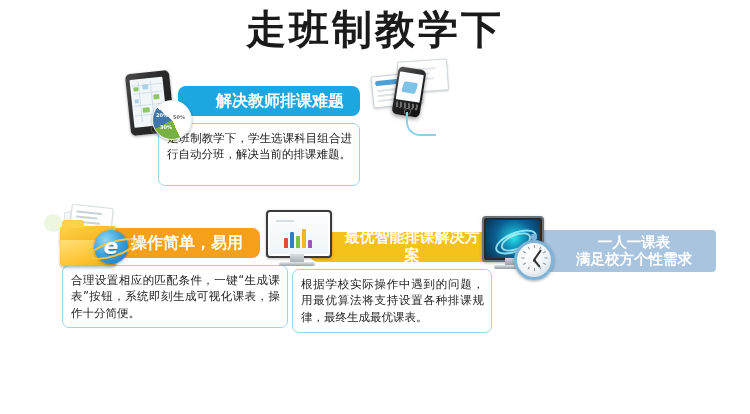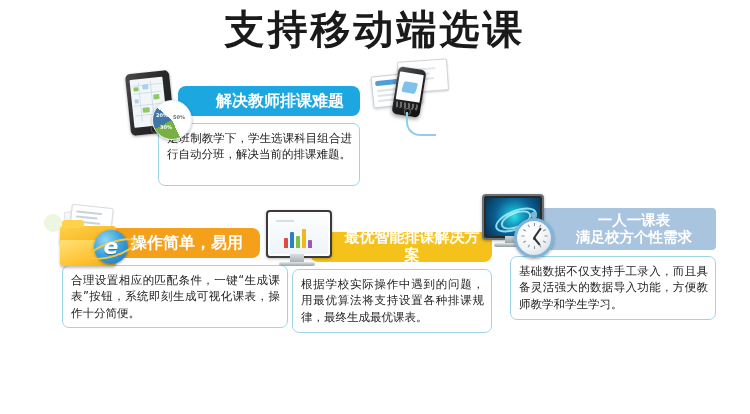--- a/index.html
+++ b/index.html
@@ -277,21 +277,21 @@
 
   
   .blob { position:absolute; border-radius:50%; z-index:0; }
 </style>
 </head>
 <body>
 
 <div class="blob" style="left:44px; top:214px; width:18px; height:18px; background:#ecf6e0;"></div>
 <div class="blob" style="left:58px; top:236px; width:12px; height:12px; background:#eef7ff;"></div>
 
-<div class="page-title">支持移动端选课</div>
+<div class="page-title">走班制教学下</div>
 
 <div class="card" style="left:128px; top:68px; width:232px; height:118px;">
 
   <div class="icon-art" style="left:0px; top:0px; width:70px; height:78px;">
     <div class="tablet">
       <div class="scr">
         <div class="ln" style="left:2px; top:6px; width:30px; height:1px;"></div>
         <div class="ln" style="left:2px; top:14px; width:28px; height:1px;"></div>
         <div class="ln" style="left:8px; top:3px; width:1px; height:40px;"></div>
         <div class="ln" style="left:20px; top:3px; width:1px; height:40px;"></div>
@@ -401,21 +401,21 @@
 
   <div class="card-header" style="left:44px; top:22px; width:182px; height:30px; background:#F5C21B; font-size:15px;align-items:center;">
     <span class="htxt">最优智能排课解决方案</span>
   </div>
 
   <div class="card-body" style="left:26px; top:59px; width:200px; height:64px; font-size:11.5px;">
     <span class="btxt">根据学校实际操作中遇到的问题，用最优算法将支持设置各种排课规律，最终生成最优课表。</span>
   </div>
 </div>
 
-<div class="card" style="left:482px; top:194px; width:234px; height:126px;">
+<div class="card" style="left:482px; top:216px; width:234px; height:126px;">
 
   <div class="icon-art" style="left:0px; top:0px; width:70px; height:62px;">
     <div class="monitor2">
       <div class="m2scr">
         <div class="swirl"></div>
         <div class="swirl2"></div>
       </div>
     </div>
     <div class="m2stand"></div>
     <div class="m2base"></div>
@@ -437,16 +437,13 @@
       <div class="mh"></div>
       <div class="pin"></div>
     </div>
   </div>
 
   <div class="card-header" style="left:48px; top:14px; width:186px; height:42px; background:#A8C4DF; font-size:14.5px; border-radius:4px;">
     <span class="htxt">一人一课表
 满足校方个性需求</span>
   </div>
 
-  <div class="card-body" style="left:28px; top:62px; width:206px; height:64px; font-size:11.5px;">
-    <span class="btxt">基础数据不仅支持手工录入，而且具备灵活强大的数据导入功能，方便教师教学和学生学习。</span>
-  </div>
 </div>
 
 </body></html>

